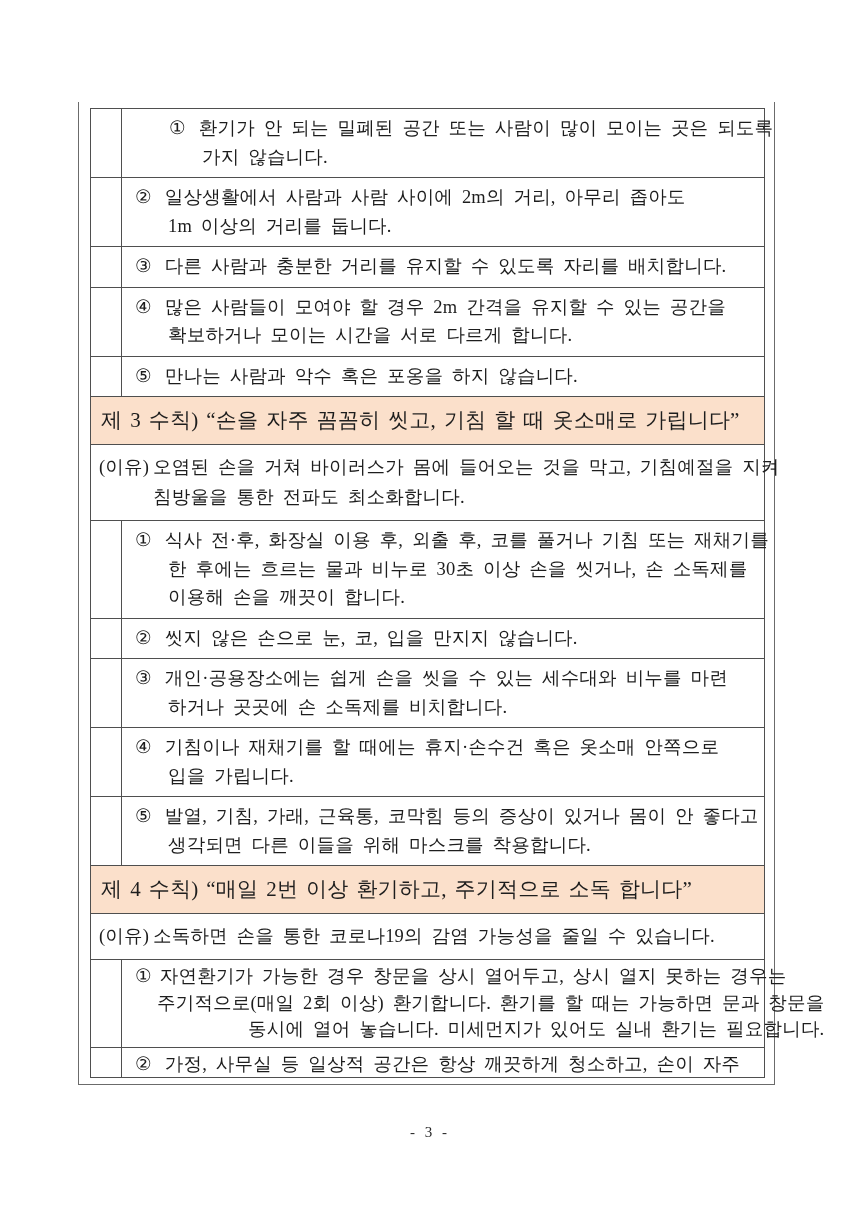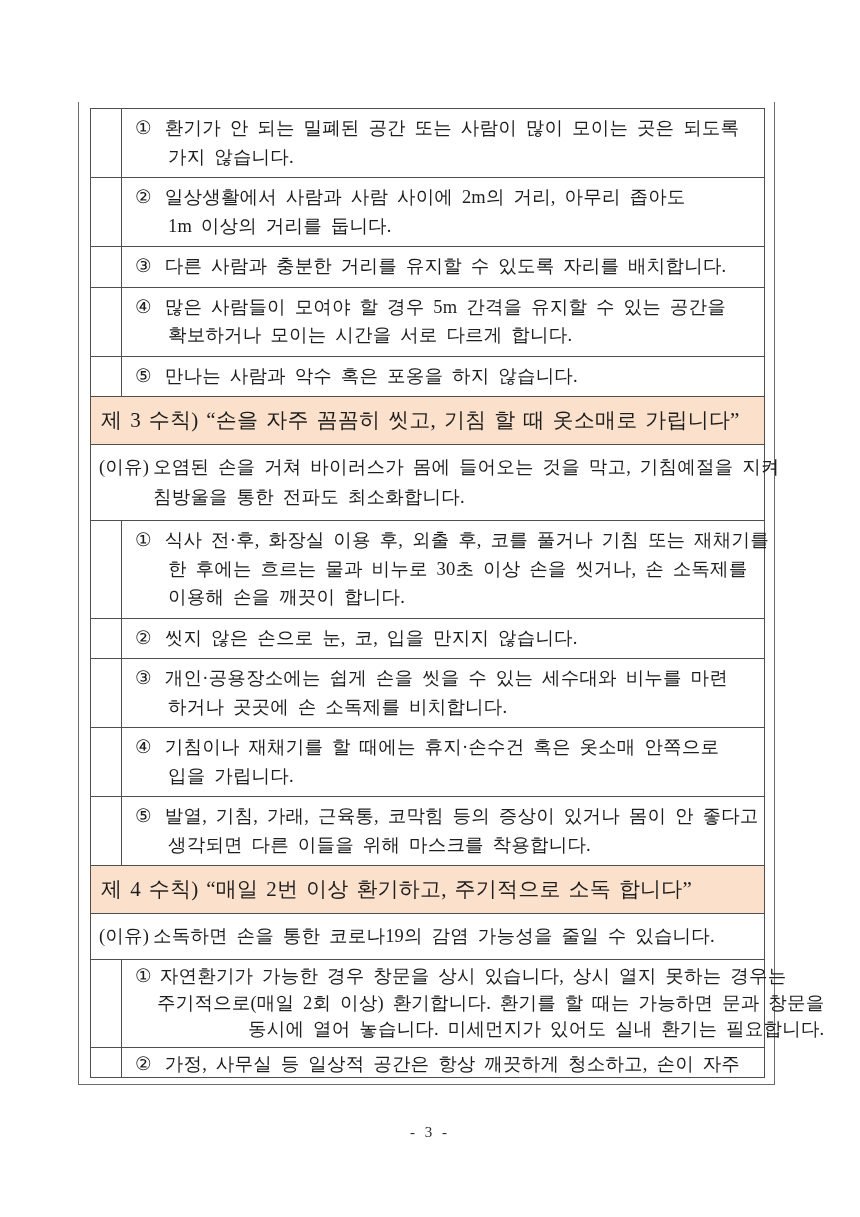--- a/index.html
+++ b/index.html
@@ -8,21 +8,21 @@
     font-family:"Liberation Serif","DejaVu Serif",serif;
     color:#1d1d1d;overflow:hidden;
   }
   .frame{
     position:absolute;left:78px;top:102px;width:697px;box-sizing:border-box;
     border-left:1px solid #6b6b6b;border-right:1px solid #6b6b6b;border-bottom:1px solid #6b6b6b;
     padding:6px 9px 6px 11px;
   }
   .rules-table{border:1.5px solid var(--border,#4f4f4f);}
   .row{border-top:1.5px solid var(--border,#4f4f4f);}
-  .row:first-child{border-top:none;}
+  .row:first-child{border-top:none;gap:34px;}
   .item-row{display:flex;}
   .gutter{width:30px;flex:none;border-right:1.5px solid var(--border,#4f4f4f);}
   .cell{
     flex:1;padding:5px 26px 6px 13px;font-size:18.5px;line-height:28.5px;
     word-spacing:4px;letter-spacing:0.2px;
   }
   .line{white-space:nowrap;}
   .line.cont{padding-left:33px;}
   .num{margin-right:13px;}
   .header-row{
@@ -67,21 +67,21 @@
     </div>
     <div class="row item-row">
       <div class="gutter"></div>
       <div class="cell">
         <div class="line"><span class="num">③</span><span>다른 사람과 충분한 거리를 유지할 수 있도록 자리를 배치합니다.</span></div>
       </div>
     </div>
     <div class="row item-row">
       <div class="gutter"></div>
       <div class="cell">
-        <div class="line"><span class="num">④</span><span>많은 사람들이 모여야 할 경우 5m 간격을 유지할 수 있는 공간을</span></div>
+        <div class="line"><span class="num">④</span><span>많은 사람들이 모여야 할 경우 2m 간격을 유지할 수 있는 공간을</span></div>
         <div class="line cont">확보하거나 모이는 시간을 서로 다르게 합니다.</div>
       </div>
     </div>
     <div class="row item-row">
       <div class="gutter"></div>
       <div class="cell">
         <div class="line"><span class="num">⑤</span><span>만나는 사람과 악수 혹은 포옹을 하지 않습니다.</span></div>
       </div>
     </div>
 
@@ -132,21 +132,21 @@
     <div class="row header-row">제 4 수칙) “매일 2번 이상 환기하고, 주기적으로 소독 합니다”</div>
 
     <div class="row reason-row">
       <span class="rlabel">(이유)</span>
       <div class="line">소독하면 손을 통한 코로나19의 감염 가능성을 줄일 수 있습니다.</div>
     </div>
 
     <div class="row item-row tight">
       <div class="gutter"></div>
       <div class="cell">
-        <div class="line"><span class="num">①</span><span>자연환기가 가능한 경우 창문을 상시 있습니다, 상시 열지 못하는 경우는</span></div>
+        <div class="line"><span class="num">①</span><span>자연환기가 가능한 경우 창문을 상시 열어두고, 상시 열지 못하는 경우는</span></div>
         <div class="line cont">주기적으로(매일 2회 이상) 환기합니다. 환기를 할 때는 가능하면 문과 창문을</div>
         <div class="line cont">동시에 열어 놓습니다. 미세먼지가 있어도 실내 환기는 필요합니다.</div>
       </div>
     </div>
     <div class="row item-row truncated">
       <div class="gutter"></div>
       <div class="cell">
         <div class="line"><span class="num">②</span><span>가정, 사무실 등 일상적 공간은 항상 깨끗하게 청소하고, 손이 자주</span></div>
       </div>
     </div>

